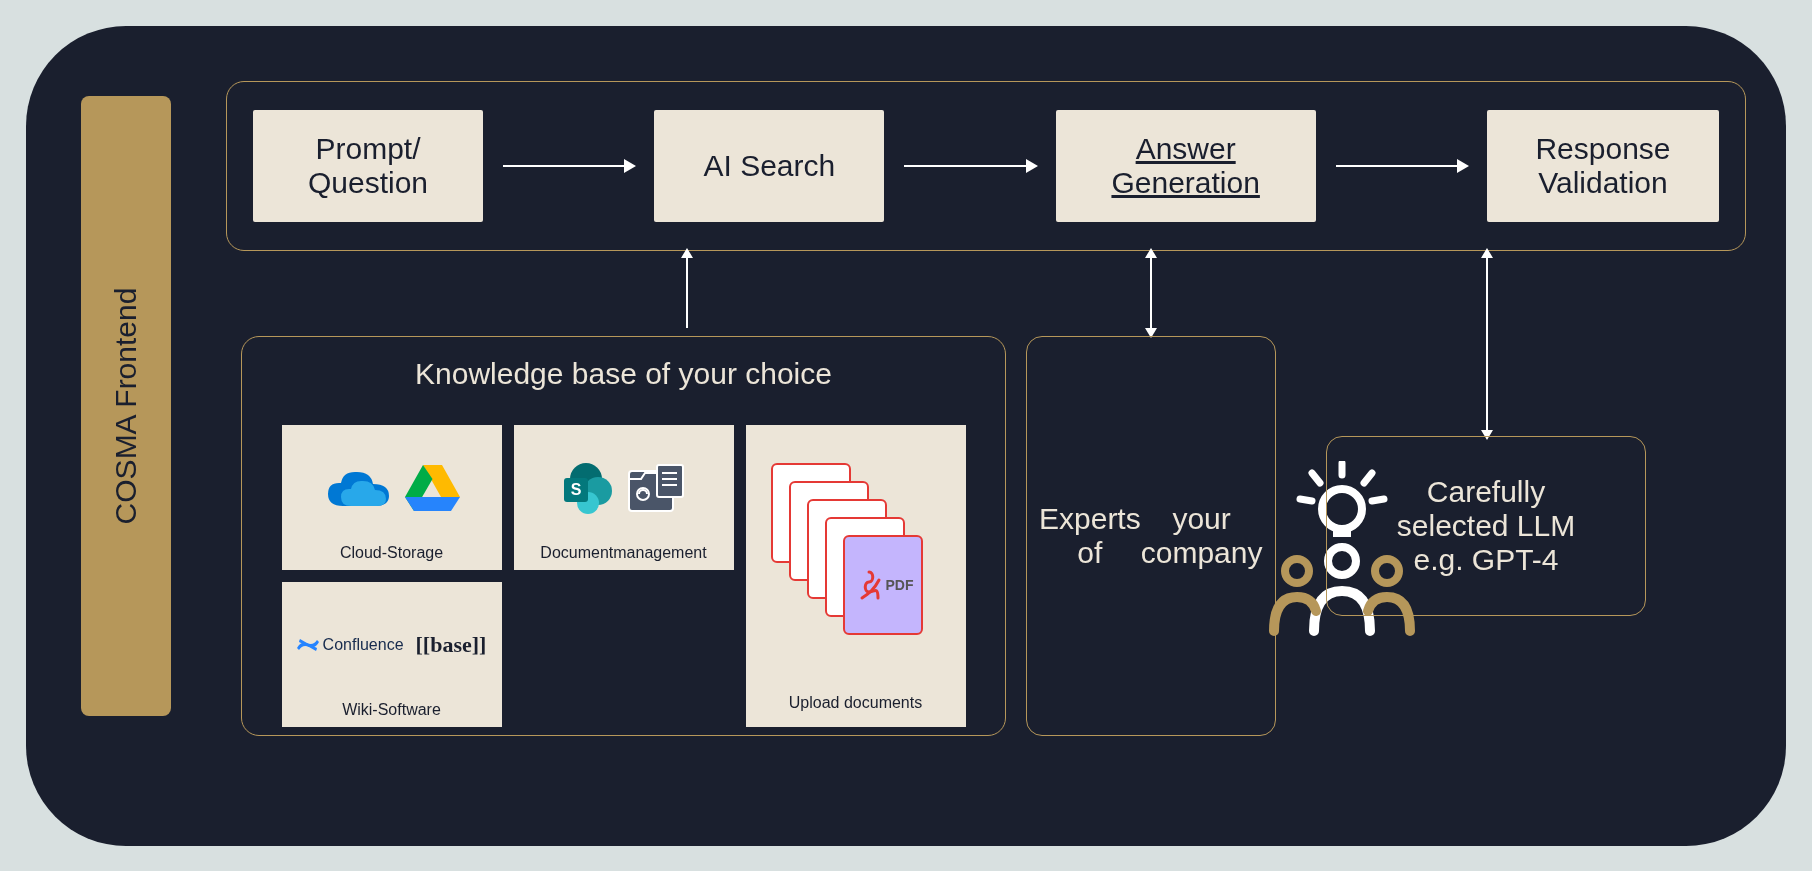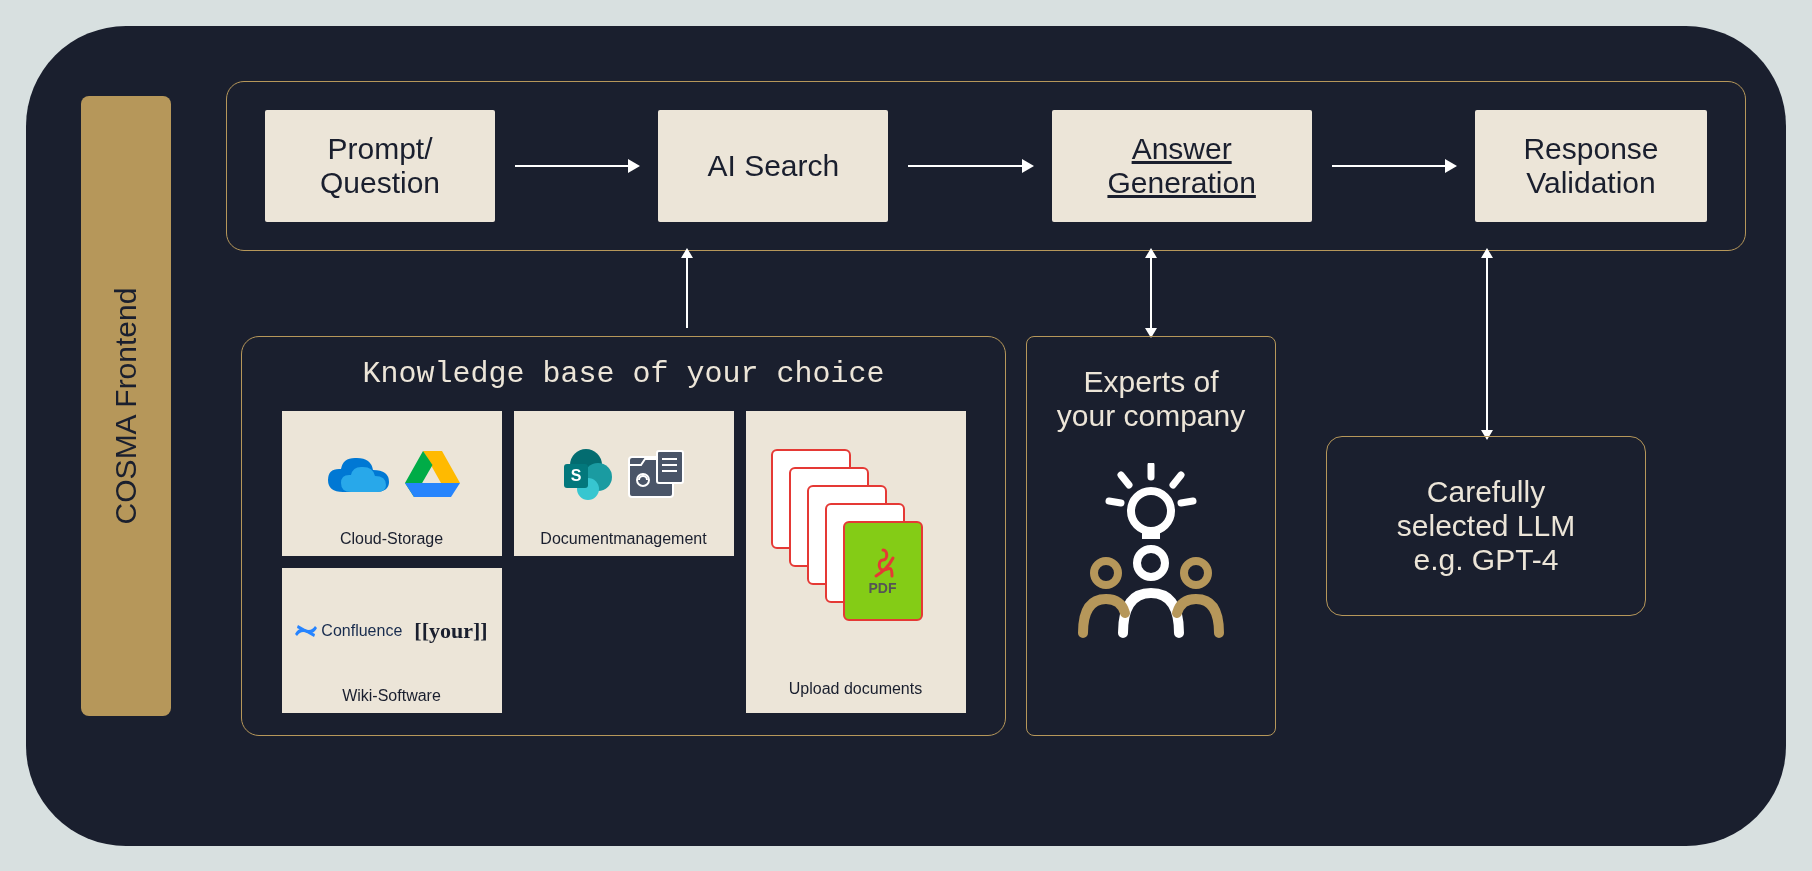--- a/index.html
+++ b/index.html
@@ -43,21 +43,21 @@
   .pipeline {
     position: absolute;
     left: 200px;
     top: 55px;
     width: 1520px;
     height: 170px;
     border: 1px solid #b6975a;
     border-radius: 18px;
     display: flex;
     align-items: center;
-    padding: 0 38px;
+    padding: 0 26px;
     gap: 20px;
   }
   .step-box {
     background: #ece5d8;
     color: #1a1f2e;
     display: flex;
     align-items: center;
     justify-content: center;
     text-align: center;
     font-size: 30px;
@@ -91,22 +91,21 @@
     width: 765px;
     height: 400px;
     border: 1px solid #b6975a;
     border-radius: 18px;
     padding: 20px 30px;
     color: #ece5d8;
   }
   .kb-title {
     text-align: center;
     font-size: 30px;
-    margin-bottom: 20px;
-    font-family: Liberation Mono, monospace;
+    margin-bottom: 34px;
   }
   .kb-grid {
     display: grid;
     grid-template-columns: 220px 220px 220px;
     grid-template-rows: 145px 145px;
     gap: 12px;
     justify-content: center;
   }
   .kb-tile {
     background: #ece5d8;
@@ -133,26 +132,25 @@
     padding-bottom: 15px;
   }
   
   .experts {
     position: absolute;
     left: 1000px;
     top: 310px;
     width: 250px;
     height: 400px;
     border: 1px solid #b6975a;
-    border-radius: 8px;
+    border-radius: 16px;
     color: #ece5d8;
     display:flex;
-    flex-direction:column;
     align-items:center;
-    padding:28px;
+    padding:12px;
     text-align:center;
     font-size:30px;
   }
   .experts-icon { margin-top:30px; }
   
   .llm {
     position: absolute;
     left: 1300px;
     top: 410px;
     width: 320px;
@@ -272,21 +270,21 @@
       </div>
 
       <div class="kb-tile kb-upload">
         <div class="tile-icons" style="position:relative;">
           <div style="position:relative; width:170px; height:200px;">
 
             <div style="position:absolute; left:0px;  top:0px;  width:80px; height:100px; background:#fff; border:2px solid #e53935; border-radius:6px;"></div>
             <div style="position:absolute; left:18px; top:18px; width:80px; height:100px; background:#fff; border:2px solid #e53935; border-radius:6px;"></div>
             <div style="position:absolute; left:36px; top:36px; width:80px; height:100px; background:#fff; border:2px solid #e53935; border-radius:6px;"></div>
             <div style="position:absolute; left:54px; top:54px; width:80px; height:100px; background:#fff; border:2px solid #e53935; border-radius:6px;"></div>
-            <div style="position:absolute; left:72px; top:72px; width:80px; height:100px; background:#84cc16; border:2px solid #e53935; border-radius:6px; display:flex; flex-direction:column; align-items:center; justify-content:center;">
+            <div style="position:absolute; left:72px; top:72px; width:80px; height:100px; background:#c4b5fd; border:2px solid #e53935; border-radius:6px; display:flex; flex-direction:row; align-items:center; justify-content:center;">
               <svg width="34" height="34" viewBox="0 0 34 34">
                   <path d="M17 4 C22 4 22 14 17 14 C12 14 12 24 17 24 C22 24 26 18 26 30" stroke="#e53935" stroke-width="3" fill="none" stroke-linecap="round"></path>
                   <path d="M10 30 C16 26 22 22 27 12" stroke="#e53935" stroke-width="3" fill="none" stroke-linecap="round"></path>
                 </svg>
               <div style="font-size:14px; color:#555; font-weight:bold;">PDF</div>
             </div>
           </div>
         </div>
         <div>Upload documents</div>
       </div>
@@ -294,21 +292,21 @@
 
       <div class="kb-tile">
         <div class="tile-icons">
           <div style="display:flex; align-items:center; gap:4px;">
             <svg width="22" height="22" viewBox="0 0 22 22">
               <path d="M2 16 Q6 10 12 13 L19 17 Q20 15 20 14 L12 10 Q4 6 0 14 Z" fill="#2684ff"></path>
               <path d="M20 6 Q16 12 10 9 L3 5 Q2 7 2 8 L10 12 Q18 16 22 8 Z" fill="#2684ff"></path>
             </svg>
             <span style="font-size:16px; color:#172b4d;">Confluence</span>
           </div>
-          <span style="font-size:22px; font-family:Georgia,serif; font-weight:bold;">[[your]]</span>
+          <span style="font-size:22px; font-family:Georgia,serif; font-weight:bold;">[[base]]</span>
         </div>
         <div>Wiki-Software</div>
       </div>
     </div>
   </div>
 
   <div class="experts">
     <div>Experts of</div>
     <div>your company</div>
     <div class="experts-icon">

